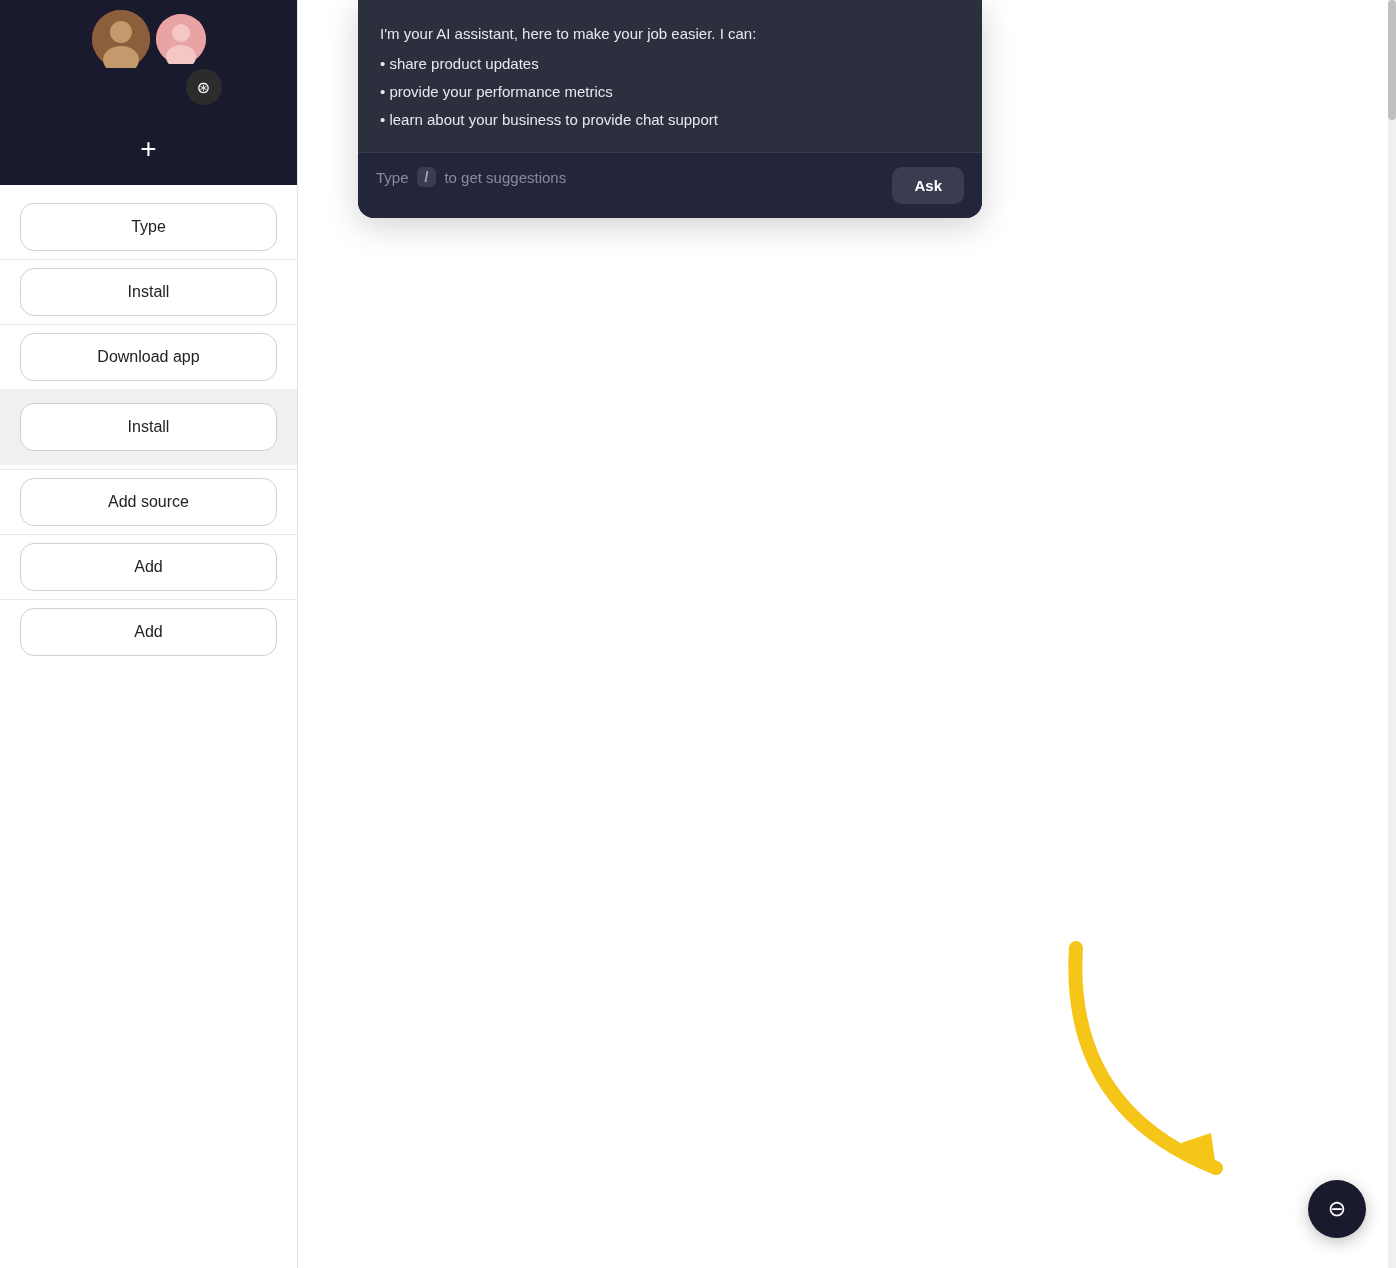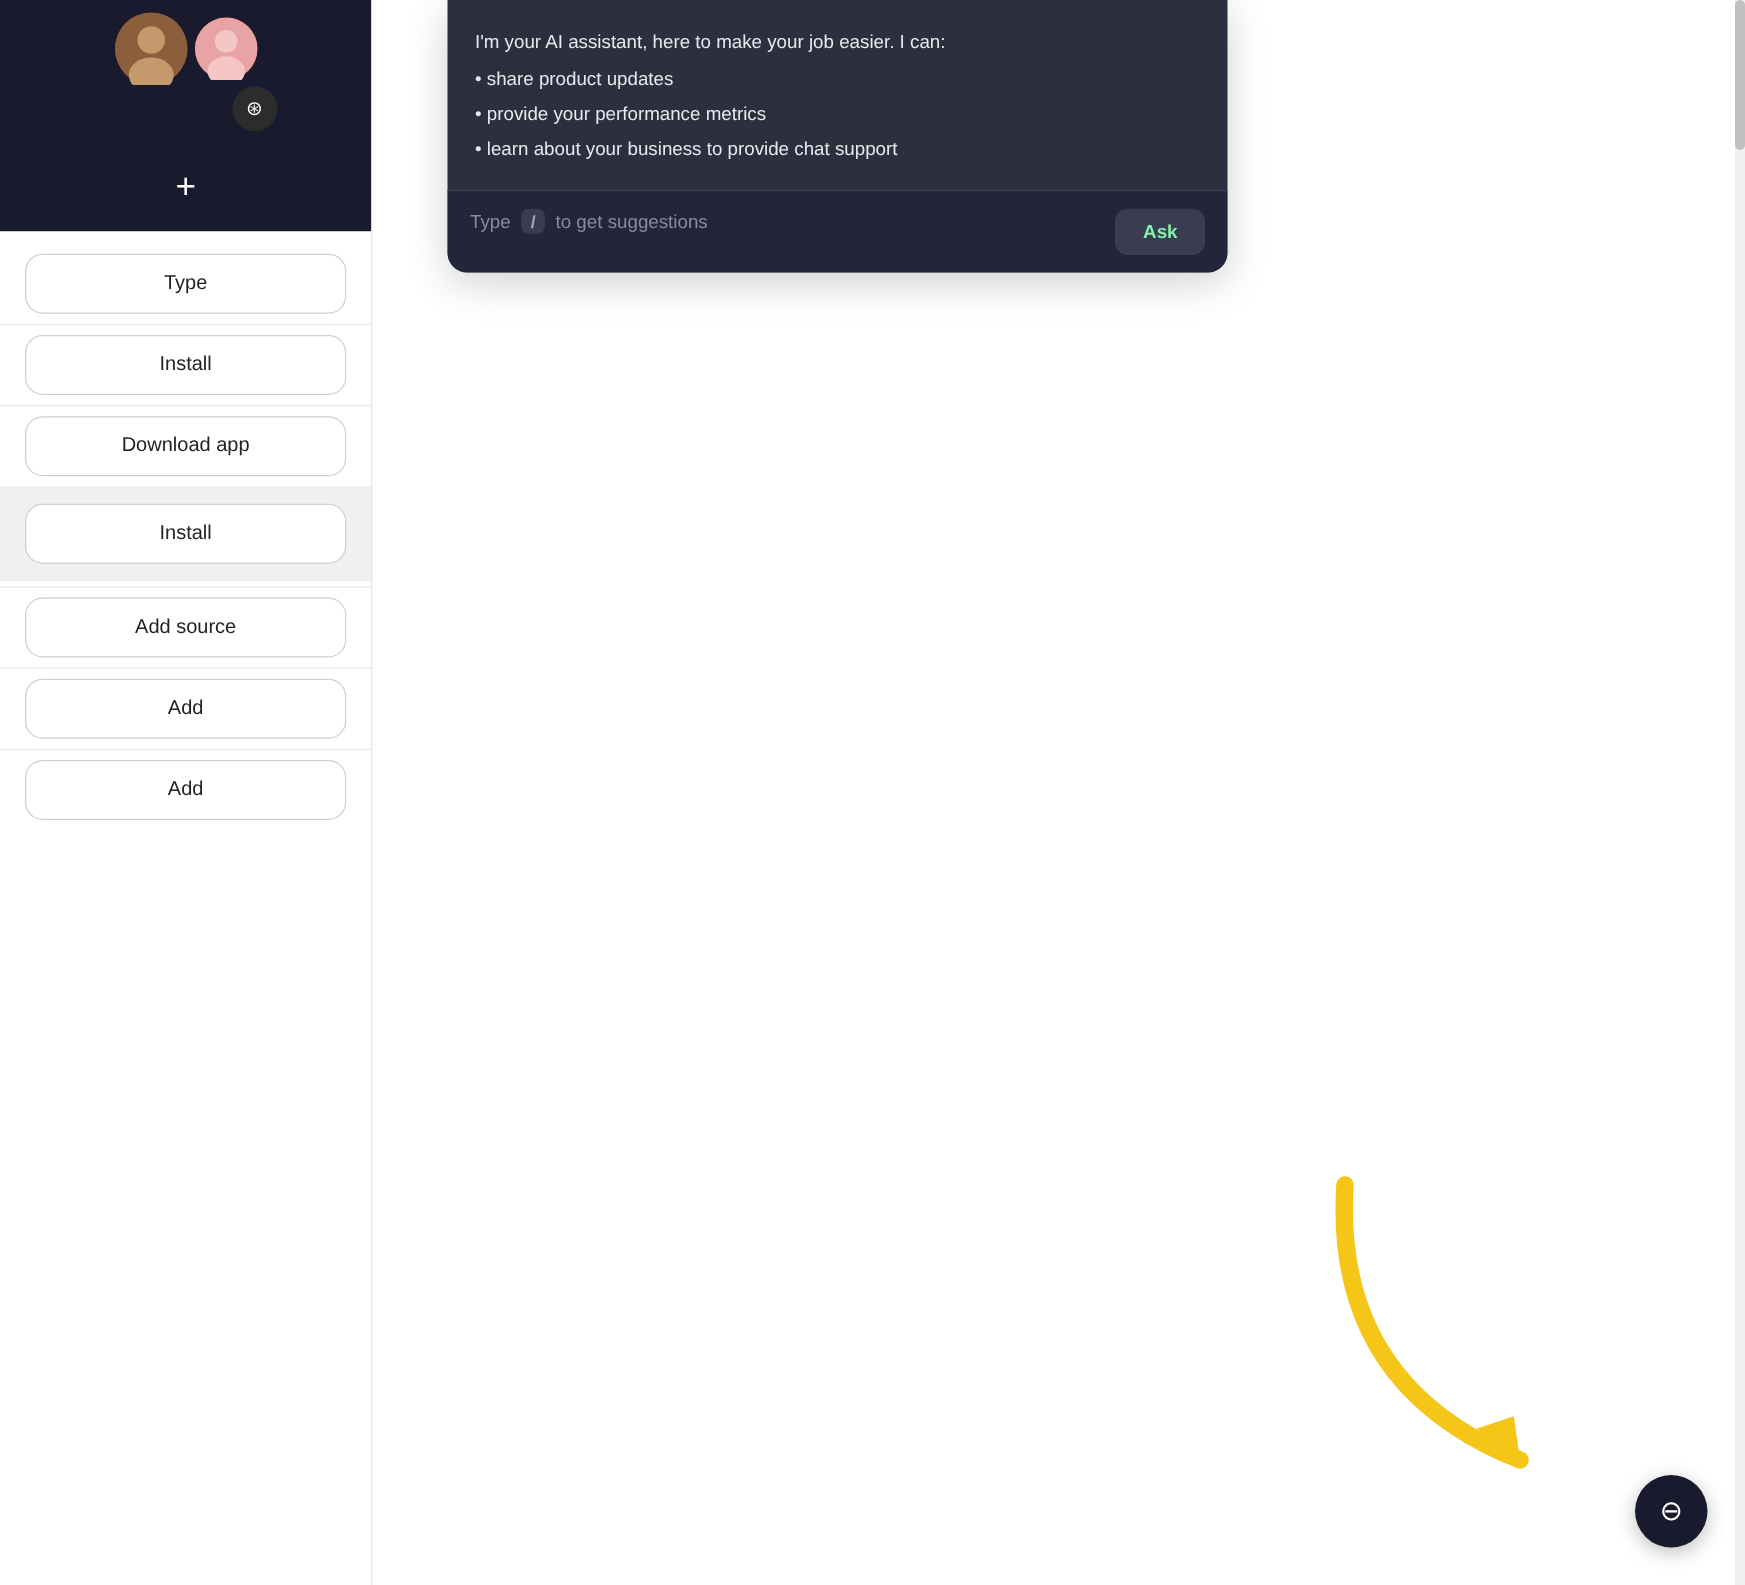--- a/index.html
+++ b/index.html
@@ -204,21 +204,21 @@
       background: #3a3d52;
       color: #aaa;
       border-radius: 6px;
       padding: 2px 8px;
       font-size: 14px;
       font-weight: bold;
     }
 
     .ask-button {
       background: #3a3d52;
-      color: #86efac;
+      color: #ffffff;
       border: none;
       border-radius: 10px;
       padding: 10px 22px;
       font-size: 15px;
       font-weight: 600;
       cursor: pointer;
     }
 
     
     .scrollbar-track {

